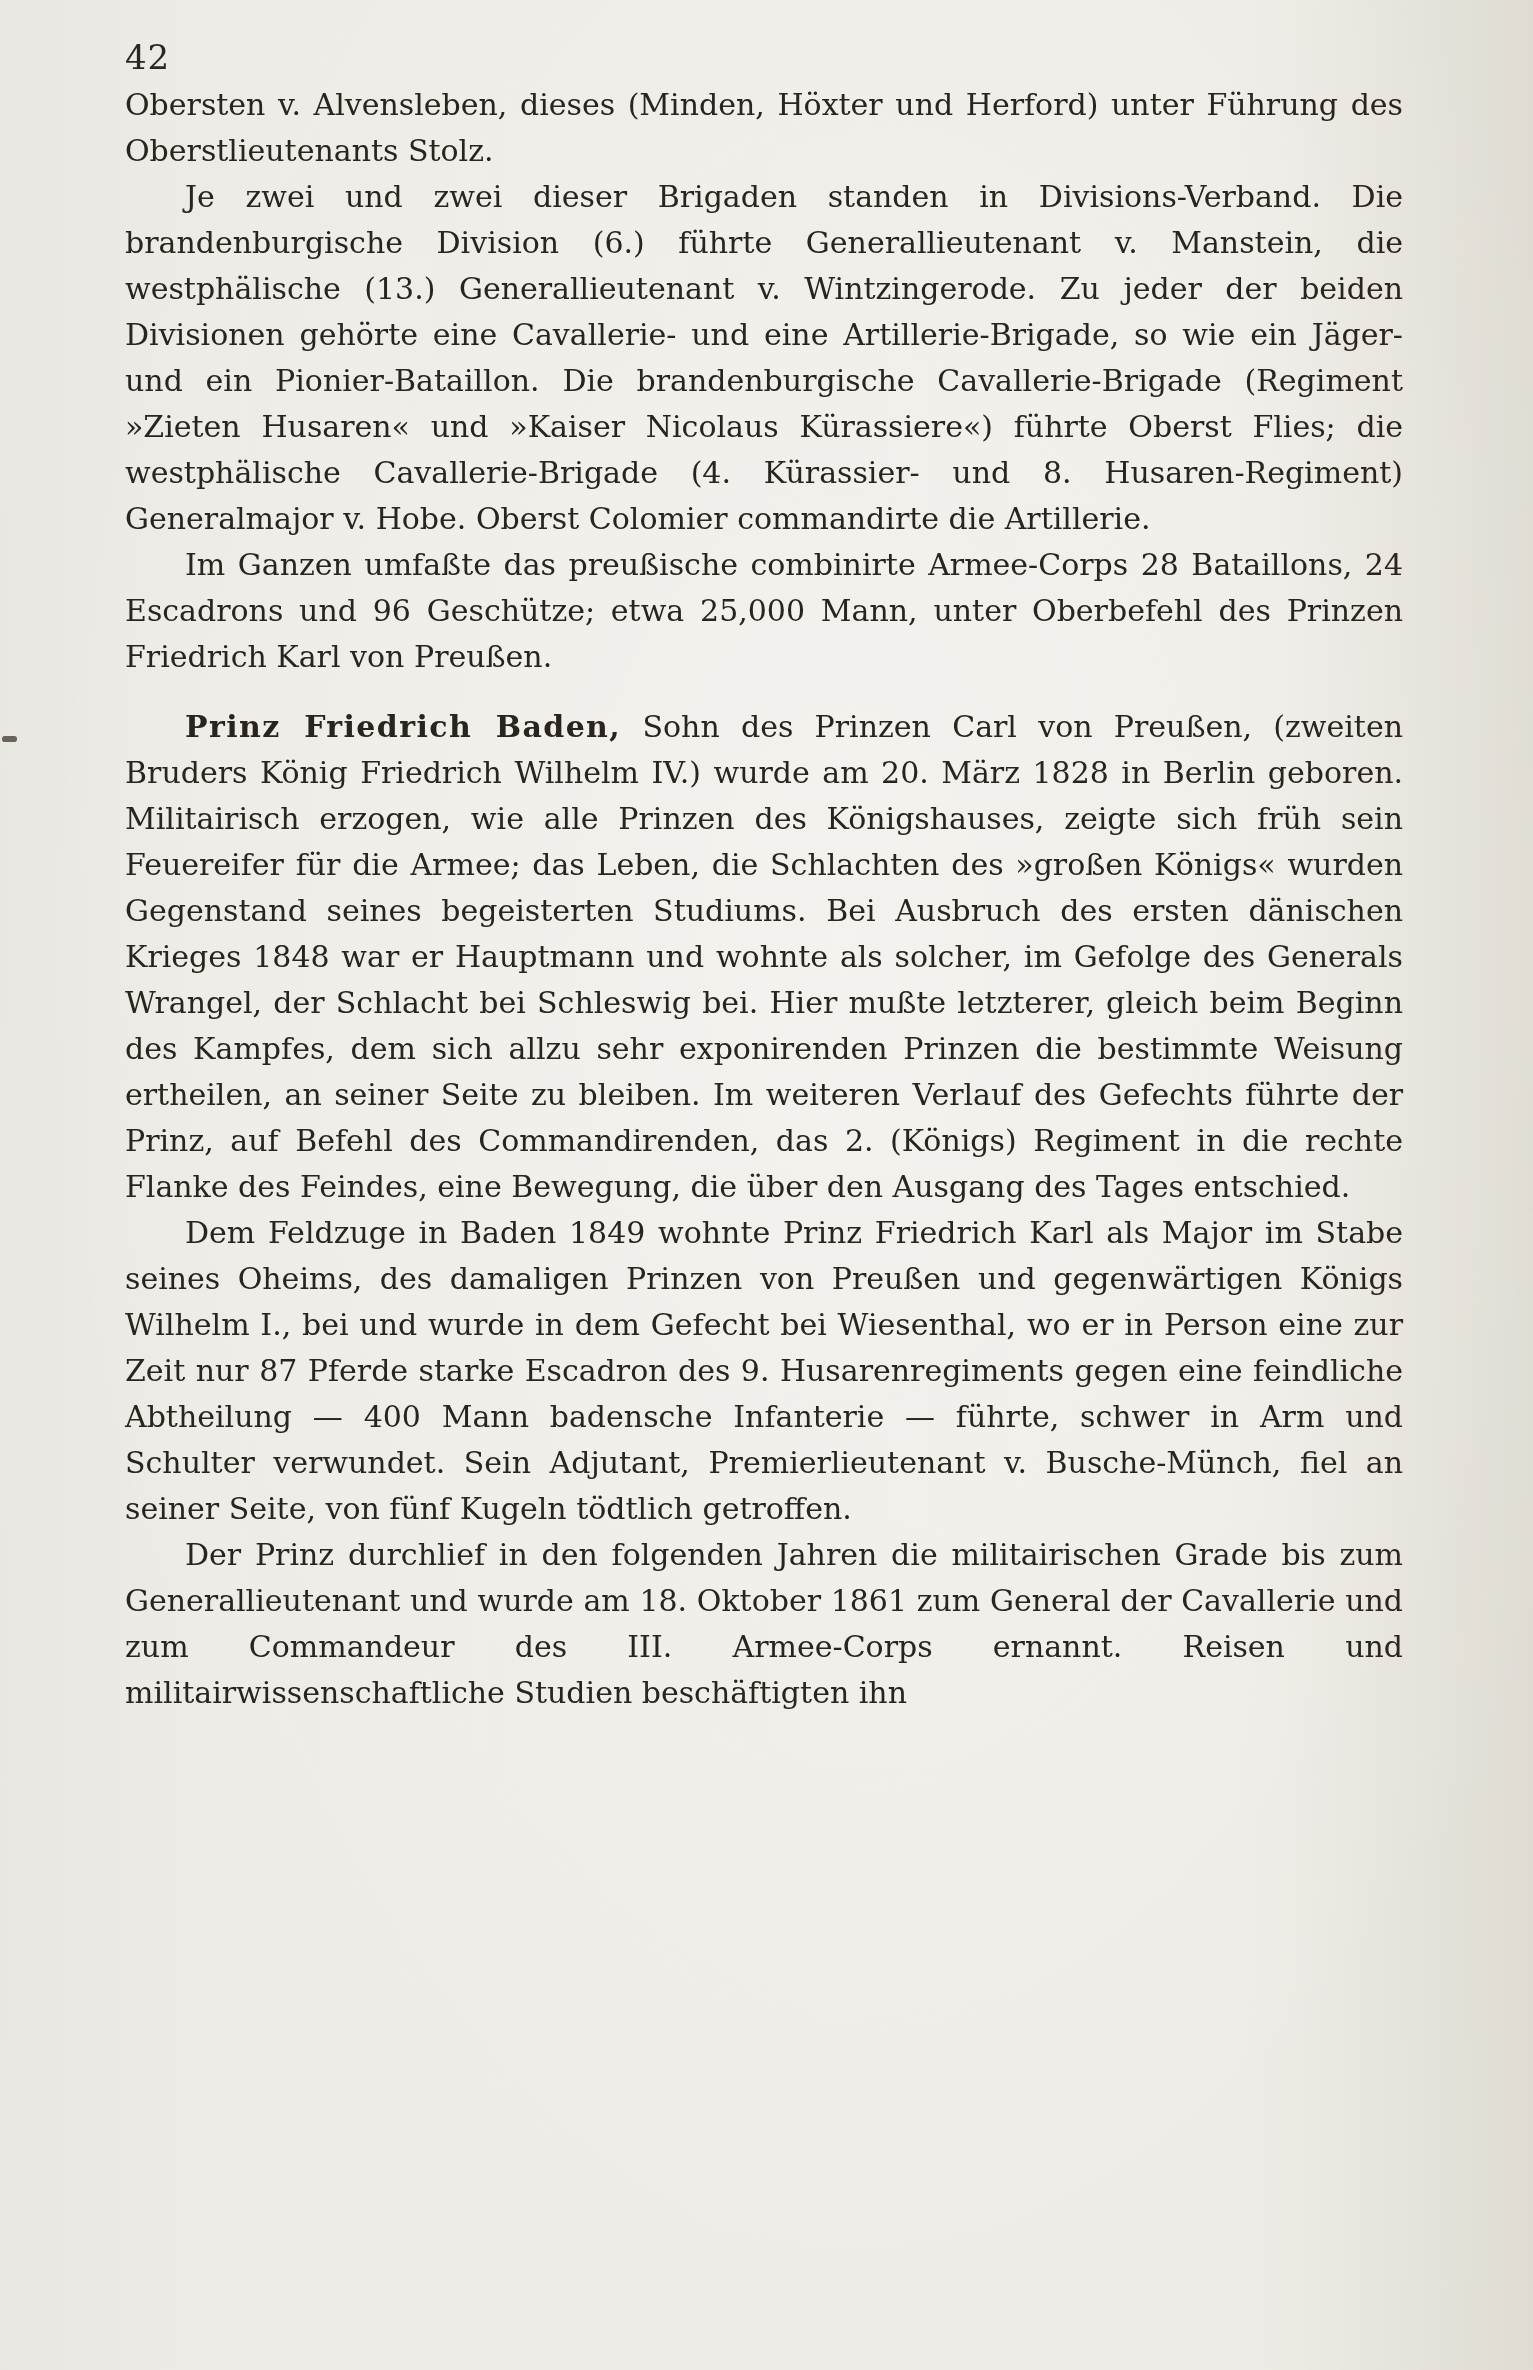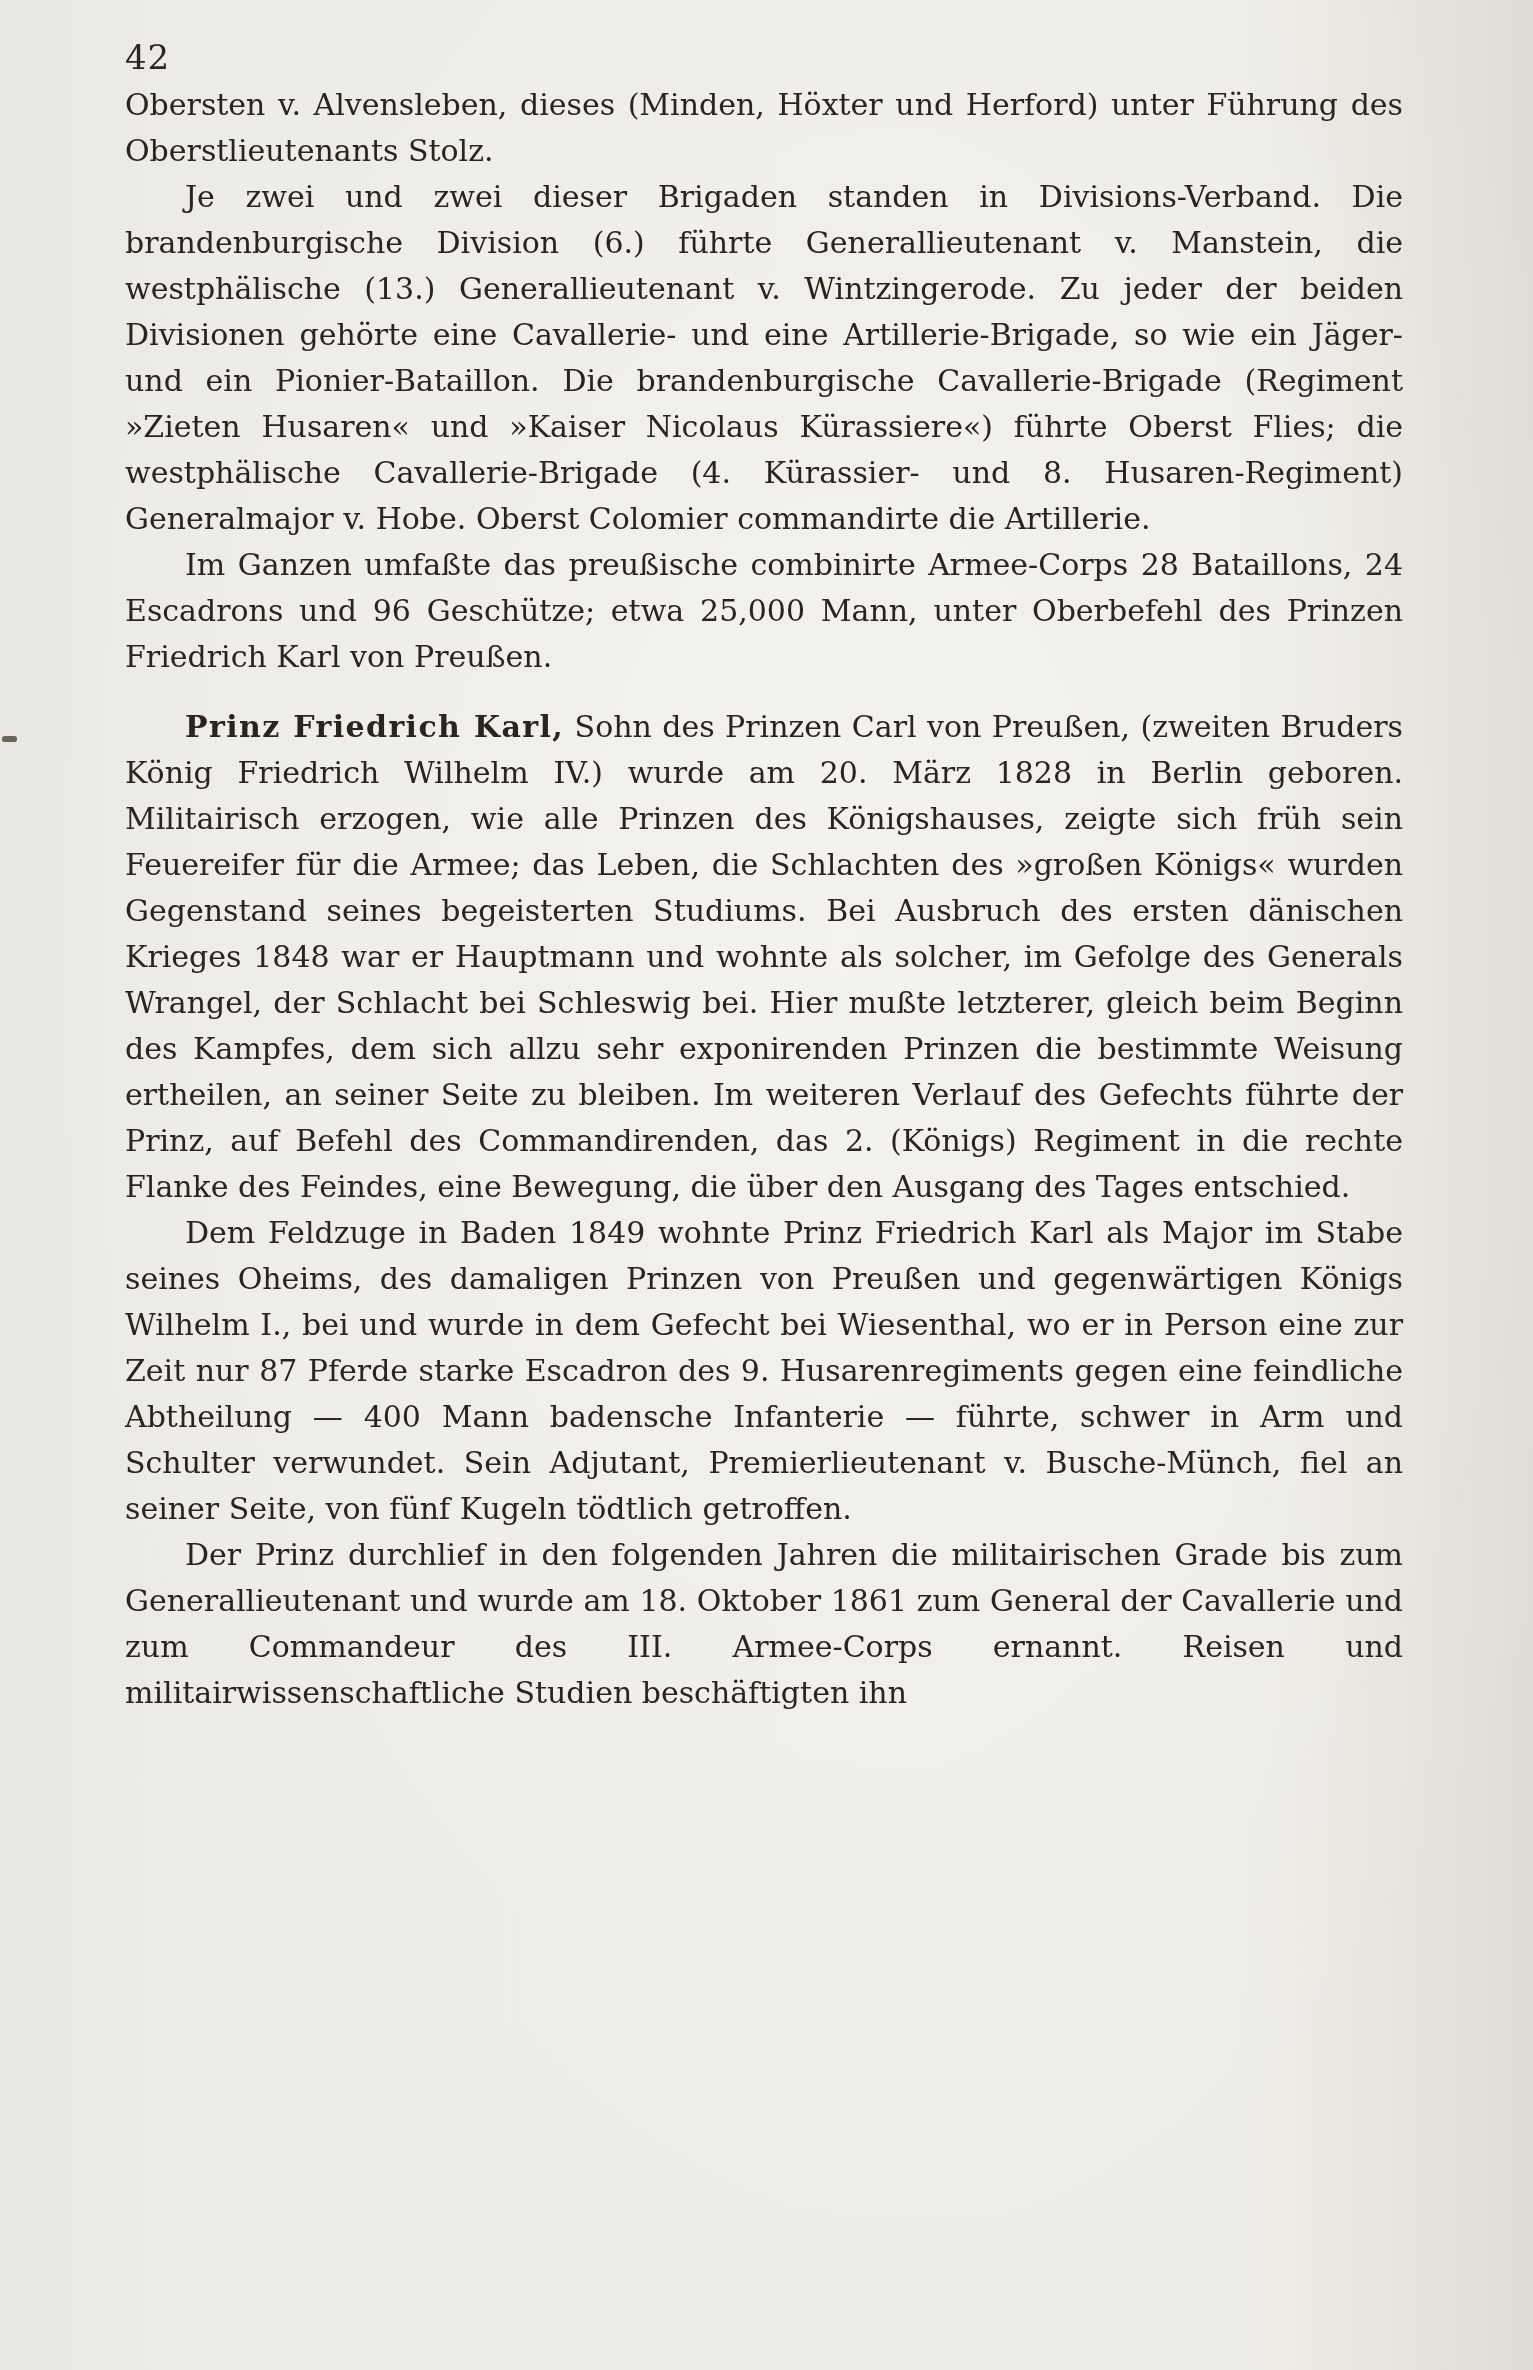--- a/index.html
+++ b/index.html
@@ -81,21 +81,21 @@
 
   <main class="text-block">
 
     <p class="para no-indent">Obersten v. Alvensleben, dieses (Minden, Höxter und Herford) unter Führung des Oberstlieutenants Stolz.</p>
 
     <p class="para">Je zwei und zwei dieser Brigaden standen in Divisions-Verband. Die brandenburgische Division (6.) führte Generallieutenant v. Manstein, die westphälische (13.) Generallieutenant v. Wintzingerode. Zu jeder der beiden Divisionen gehörte eine Cavallerie- und eine Artillerie-Brigade, so wie ein Jäger- und ein Pionier-Bataillon. Die brandenburgische Cavallerie-Brigade (Regiment »Zieten Husaren« und »Kaiser Nicolaus Kürassiere«) führte Oberst Flies; die westphälische Cavallerie-Brigade (4. Kürassier- und 8. Husaren-Regiment) Generalmajor v. Hobe. Oberst Colomier commandirte die Artillerie.</p>
 
     <p class="para">Im Ganzen umfaßte das preußische combinirte Armee-Corps 28 Bataillons, 24 Escadrons und 96 Geschütze; etwa 25,000 Mann, unter Oberbefehl des Prinzen Friedrich Karl von Preußen.</p>
 
     <p class="para spaced">
-      <span class="lead">Prinz Friedrich Karl,</span>
+      <span class="lead">Prinz Friedrich Baden,</span>
       <span>Sohn des Prinzen Carl von Preußen, (zweiten Bruders König Friedrich Wilhelm IV.) wurde am 20. März 1828 in Berlin geboren. Militairisch erzogen, wie alle Prinzen des Königshauses, zeigte sich früh sein Feuereifer für die Armee; das Leben, die Schlachten des »großen Königs« wurden Gegenstand seines begeisterten Studiums. Bei Ausbruch des ersten dänischen Krieges 1848 war er Hauptmann und wohnte als solcher, im Gefolge des Generals Wrangel, der Schlacht bei Schleswig bei. Hier mußte letzterer, gleich beim Beginn des Kampfes, dem sich allzu sehr exponirenden Prinzen die bestimmte Weisung ertheilen, an seiner Seite zu bleiben. Im weiteren Verlauf des Gefechts führte der Prinz, auf Befehl des Commandirenden, das 2. (Königs) Regiment in die rechte Flanke des Feindes, eine Bewegung, die über den Ausgang des Tages entschied.</span>
     </p>
 
     <p class="para">Dem Feldzuge in Baden 1849 wohnte Prinz Friedrich Karl als Major im Stabe seines Oheims, des damaligen Prinzen von Preußen und gegenwärtigen Königs Wilhelm I., bei und wurde in dem Gefecht bei Wiesenthal, wo er in Person eine zur Zeit nur 87 Pferde starke Escadron des 9. Husarenregiments gegen eine feindliche Abtheilung — 400 Mann badensche Infanterie — führte, schwer in Arm und Schulter verwundet. Sein Adjutant, Premierlieutenant v. Busche-Münch, fiel an seiner Seite, von fünf Kugeln tödtlich getroffen.</p>
 
     <p class="para">Der Prinz durchlief in den folgenden Jahren die militairischen Grade bis zum Generallieutenant und wurde am 18. Oktober 1861 zum General der Cavallerie und zum Commandeur des III. Armee-Corps ernannt. Reisen und militairwissenschaftliche Studien beschäftigten ihn</p>
 
   </main>
 
 </div>

